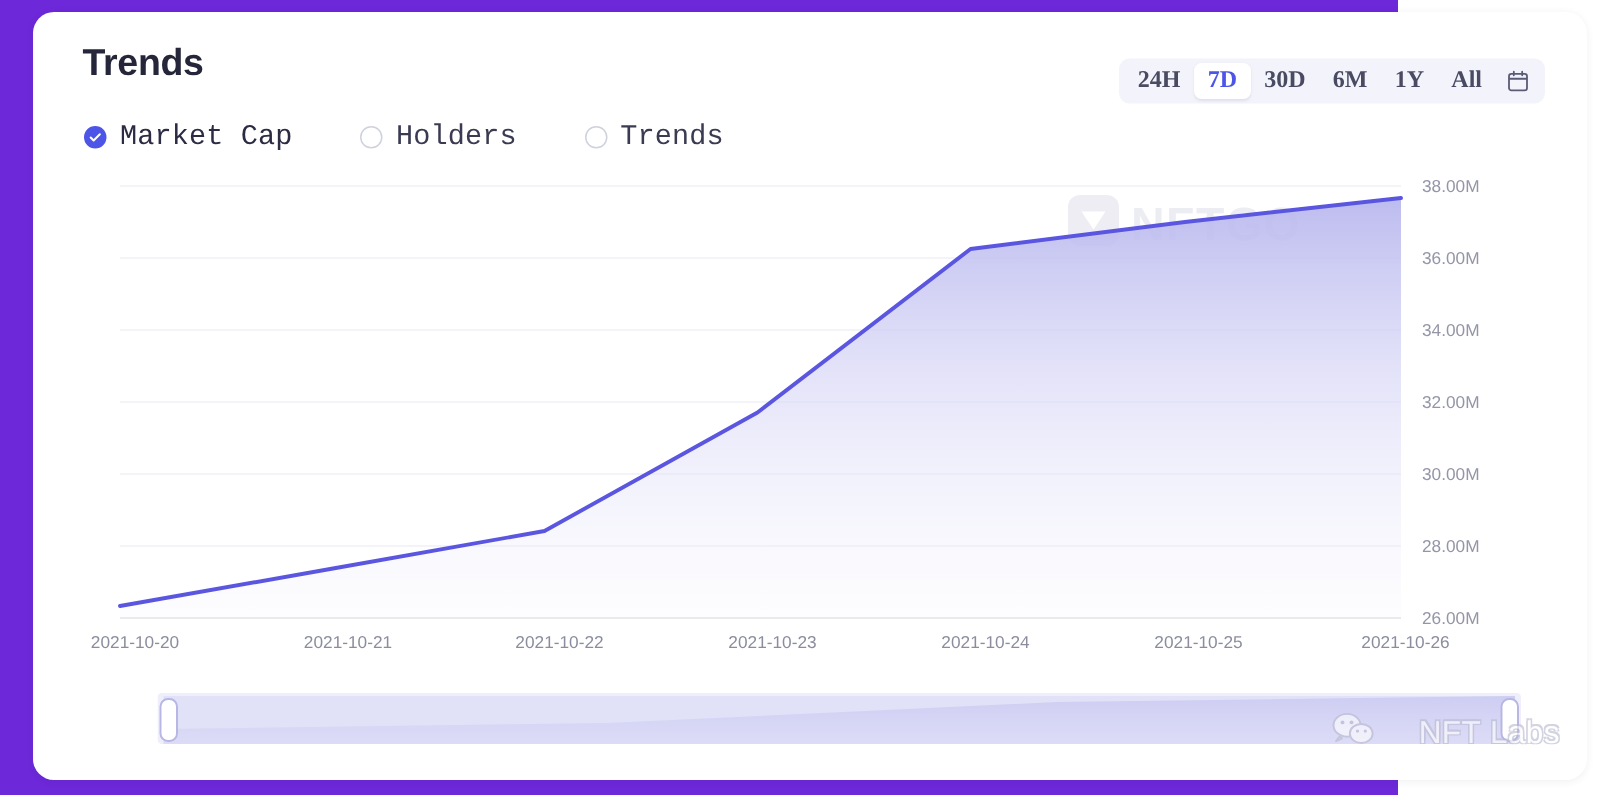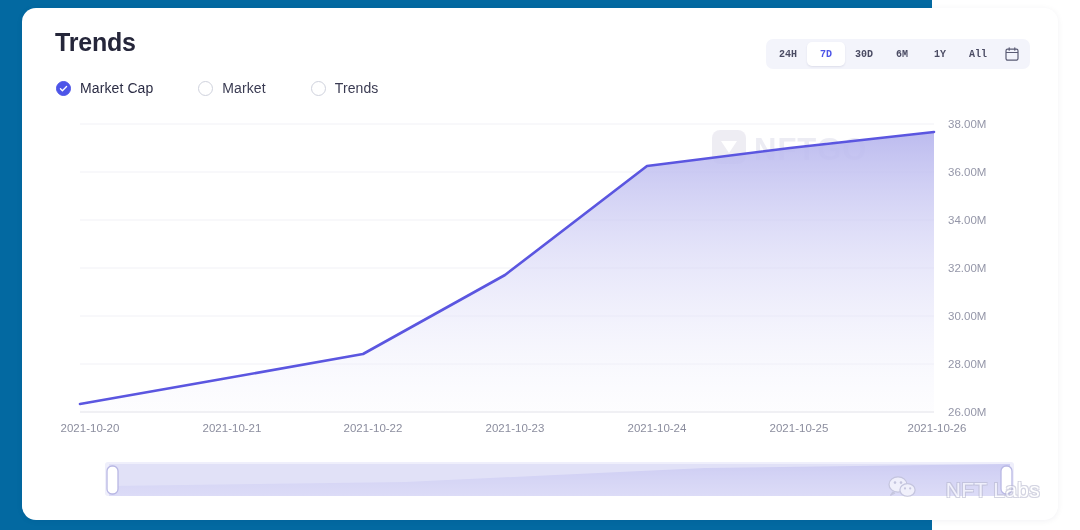--- a/index.html
+++ b/index.html
@@ -10,21 +10,21 @@
   body {
     width: 1080px;
     height: 530px;
     font-family: "Liberation Sans", sans-serif;
     overflow: hidden;
   }
   .page {
     position: relative;
     width: 932px;
     height: 530px;
-    background: #0369a1;
+    background: #6d28d9;
   }
   .card {
     position: absolute;
     left: 22px;
     top: 8px;
     width: 1036px;
     height: 512px;
     background: #ffffff;
     border-radius: 14px;
     box-shadow: 0 1px 6px rgba(24, 24, 60, 0.06);
@@ -72,23 +72,24 @@
     align-items: center;
     justify-content: center;
     flex: none;
   }
   .radio-item.checked .radio-mark {
     background: #4d55e8;
     border-color: #4d55e8;
   }
   .radio-mark svg { display: block; }
   .radio-label {
-    font-size: 14px;
+    font-size: 19px;
     color: #3a3b52;
     letter-spacing: 0.1px;
+    font-family: Liberation Mono, monospace;
   }
   .radio-item.checked .radio-label { color: #2b2c44; }
 
   
   .range-bar {
     position: absolute;
     right: 28px;
     top: 31px;
     height: 30px;
     background: #f3f4fb;
@@ -99,27 +100,27 @@
     box-sizing: border-box;
   }
   .range-btn {
     height: 24px;
     min-width: 38px;
     padding: 0 9px;
     border-radius: 5px;
     display: flex;
     align-items: center;
     justify-content: center;
-    font-size: 10px;
+    font-size: 16px;
     font-weight: 600;
     color: #4a4b63;
     cursor: pointer;
     background: transparent;
     border: none;
-    font-family: Liberation Mono, monospace;
+    font-family: Liberation Serif, serif;
   }
   .range-btn.active {
     background: #ffffff;
     color: #4d55e8;
     box-shadow: 0 1px 2px rgba(40, 40, 90, 0.10);
     text-align: center;
   }
   .cal-btn {
     width: 30px;
     height: 26px;
@@ -220,21 +221,21 @@
       <div class="radio-item checked">
         <span class="radio-mark">
           <svg width="9" height="9" viewBox="0 0 10 10" fill="none">
             <path d="M1.6 5.2l2.2 2.2L8.4 2.8" stroke="#ffffff" stroke-width="1.5" stroke-linecap="round" stroke-linejoin="round"></path>
           </svg>
         </span>
         <span class="radio-label">Market Cap</span>
       </div>
       <div class="radio-item">
         <span class="radio-mark"></span>
-        <span class="radio-label">Market</span>
+        <span class="radio-label">Holders</span>
       </div>
       <div class="radio-item">
         <span class="radio-mark"></span>
         <span class="radio-label">Trends</span>
       </div>
     </div>
 
     <div class="chart-area">
       <svg class="chart-svg" width="1036" height="340" viewBox="0 0 1036 340">
         <defs>

